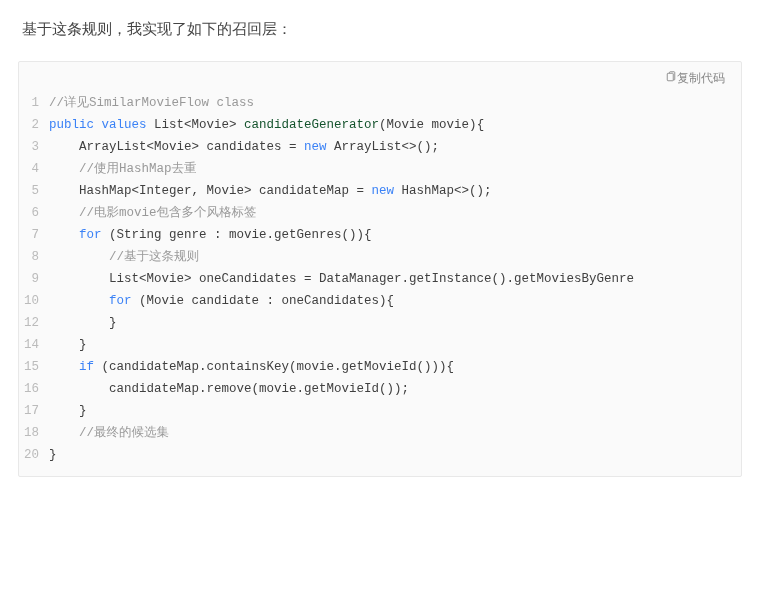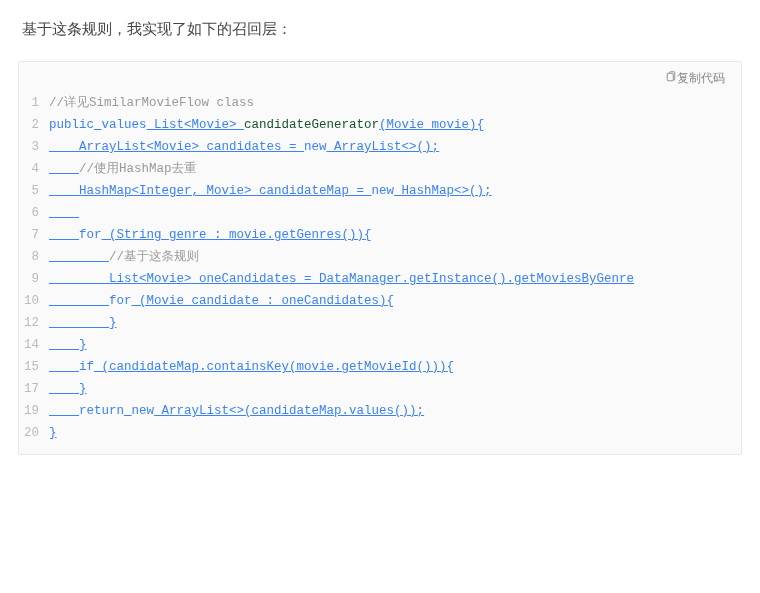--- a/index.html
+++ b/index.html
@@ -55,21 +55,21 @@
     user-select: none;
   }
   .code {
     flex: 1;
     color: #888;
     overflow: hidden;
   }
   .kw { color: #3b82f6; }       
   .fn { color: #14532d; }       
   .cm { color: #999; }          
-  .pl { color: #3b82f6; text-decoration: underline; }          
+  .pl { color: #404040; }          
 </style>
 </head>
 <body>
 
 <p class="intro">基于这条规则，我实现了如下的召回层：</p>
 
 <div class="code-block">
   <div class="copy-btn">
     <span>
       <svg viewBox="0 0 16 16" fill="none" stroke="#888" stroke-width="1.2">
@@ -78,25 +78,26 @@
       </svg>
     </span>
     <span>复制代码</span>
   </div>
   <div class="code-lines" id="code-lines">
       <div class="line"><span class="gutter">1</span><span class="code"><span class="cm">//详见SimilarMovieFlow class</span></span></div>
       <div class="line"><span class="gutter">2</span><span class="code"><span class="kw">public</span><span class="pl"> </span><span class="kw">values</span><span class="pl"> List&lt;Movie&gt; </span><span class="fn">candidateGenerator</span><span class="pl">(Movie movie){</span></span></div>
       <div class="line"><span class="gutter">3</span><span class="code"><span class="pl">    ArrayList&lt;Movie&gt; candidates = </span><span class="kw">new</span><span class="pl"> ArrayList&lt;&gt;();</span></span></div>
       <div class="line"><span class="gutter">4</span><span class="code"><span class="pl">    </span><span class="cm">//使用HashMap去重</span></span></div>
       <div class="line"><span class="gutter">5</span><span class="code"><span class="pl">    HashMap&lt;Integer, Movie&gt; candidateMap = </span><span class="kw">new</span><span class="pl"> HashMap&lt;&gt;();</span></span></div>
-      <div class="line"><span class="gutter">6</span><span class="code"><span class="pl">    </span></span></div>
+      <div class="line"><span class="gutter">6</span><span class="code"><span class="pl">    </span><span class="cm">//电影movie包含多个风格标签</span></span></div>
       <div class="line"><span class="gutter">7</span><span class="code"><span class="pl">    </span><span class="kw">for</span><span class="pl"> (String genre : movie.getGenres()){</span></span></div>
       <div class="line"><span class="gutter">8</span><span class="code"><span class="pl">        </span><span class="cm">//基于这条规则</span></span></div>
       <div class="line"><span class="gutter">9</span><span class="code"><span class="pl">        List&lt;Movie&gt; oneCandidates = DataManager.getInstance().getMoviesByGenre</span></span></div>
       <div class="line"><span class="gutter">10</span><span class="code"><span class="pl">        </span><span class="kw">for</span><span class="pl"> (Movie candidate : oneCandidates){</span></span></div>
       <div class="line"><span class="gutter">12</span><span class="code"><span class="pl">        }</span></span></div>
       <div class="line"><span class="gutter">14</span><span class="code"><span class="pl">    }</span></span></div>
       <div class="line"><span class="gutter">15</span><span class="code"><span class="pl">    </span><span class="kw">if</span><span class="pl"> (candidateMap.containsKey(movie.getMovieId())){</span></span></div>
+      <div class="line"><span class="gutter">16</span><span class="code"><span class="pl">        candidateMap.remove(movie.getMovieId());</span></span></div>
       <div class="line"><span class="gutter">17</span><span class="code"><span class="pl">    }</span></span></div>
-      <div class="line"><span class="gutter">19</span><span class="code"><span class="pl">    </span><span class="kw">return</span><span class="pl"> </span><span class="kw">new</span><span class="pl"> ArrayList&lt;&gt;(candidateMap.values());</span></span></div>
+      <div class="line"><span class="gutter">18</span><span class="code"><span class="pl">    </span><span class="cm">//最终的候选集</span></span></div>
       <div class="line"><span class="gutter">20</span><span class="code"><span class="pl">}</span></span></div>
     </div>
 </div>
 
 </body></html>

